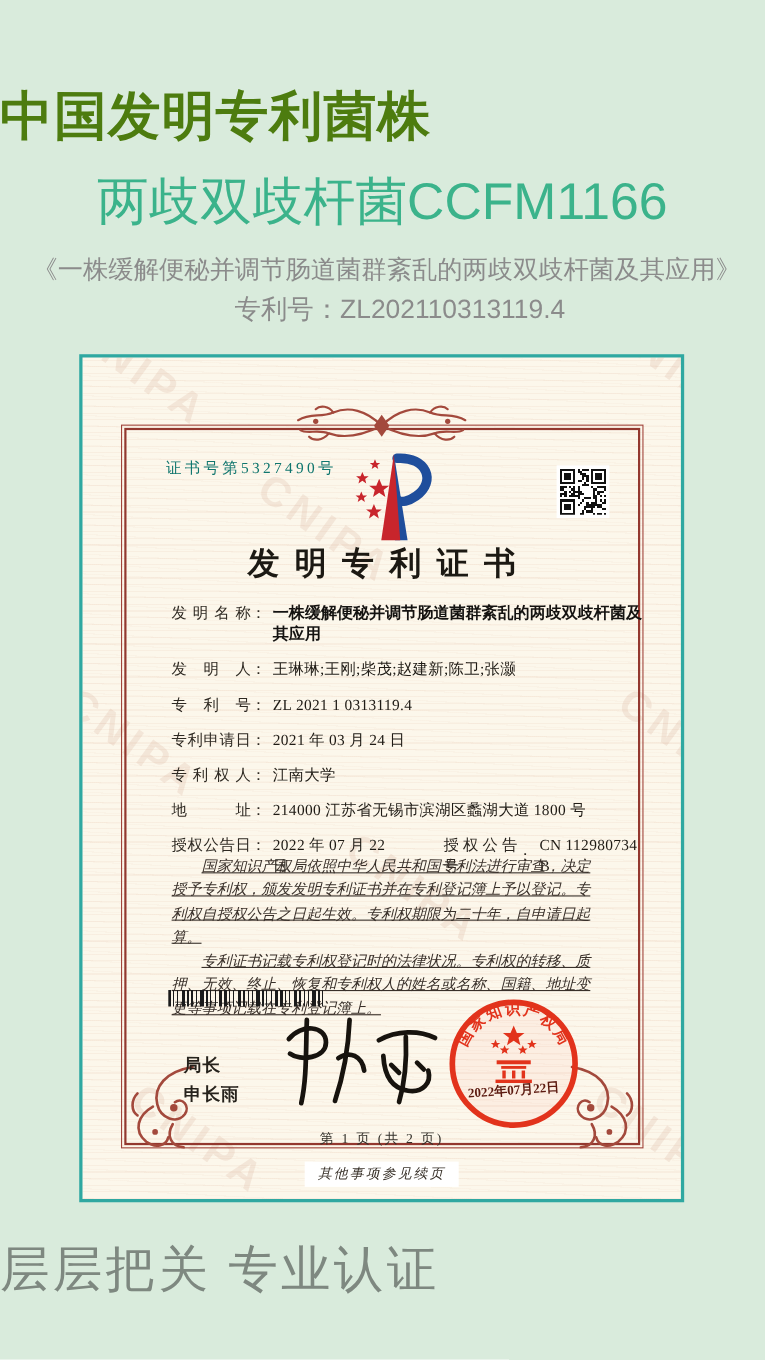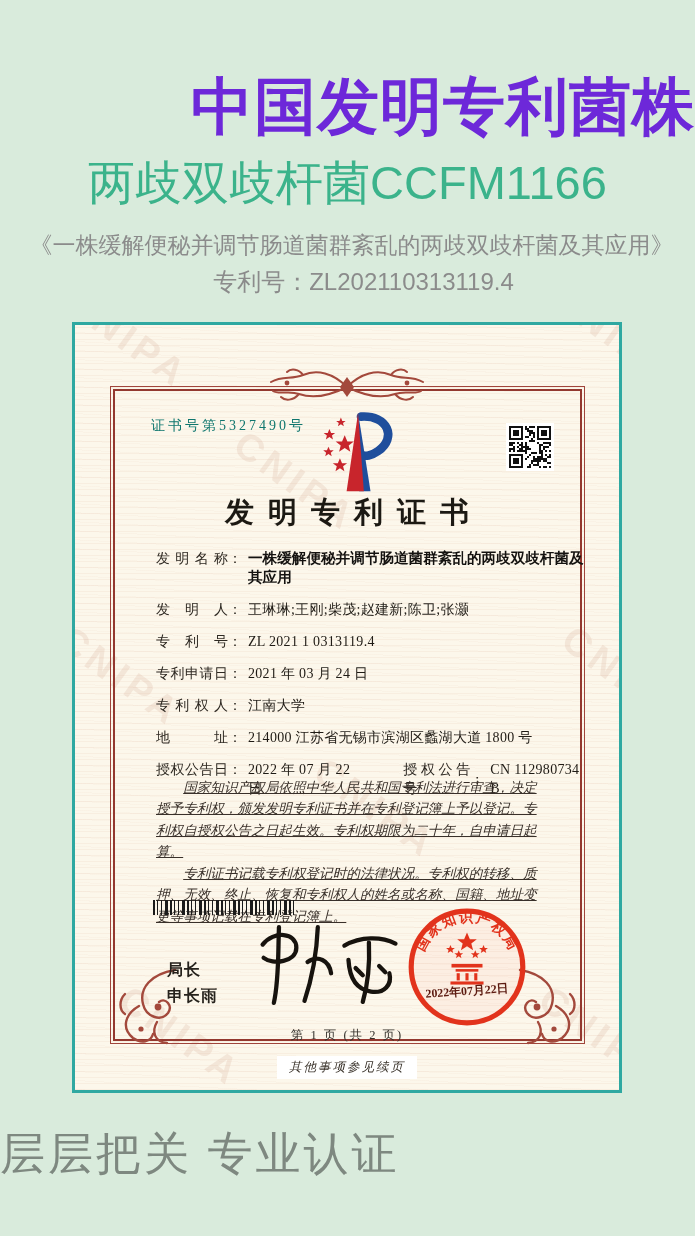--- a/index.html
+++ b/index.html
@@ -7,22 +7,22 @@
   body { font-family:"Liberation Sans", sans-serif; }
 
   .page {
     position:relative; width:695px; height:1236px;
     background:#d9ebdc; overflow:hidden;
   }
 
   
   .main-title{
     position:absolute; top:72px; left:0; width:100%;
-    text-align:right; font-size:62px; font-weight:bold;
-    color:#6d28d9; letter-spacing:1px; line-height:70px;
+    text-align:left; font-size:48px; font-weight:bold;
+    color:#4d7c0f; letter-spacing:1px; line-height:70px;
   }
   .sub-title{
     position:absolute; top:155px; left:0; width:100%;
     text-align:center; font-size:47px; font-weight:500;
     color:#3bb38b; letter-spacing:0px; line-height:56px;
   }
   .quote-line{
     position:absolute; top:231px; left:4px; width:100%;
     text-align:center; font-size:23px; color:#8b8b8b; line-height:28px;
   }

